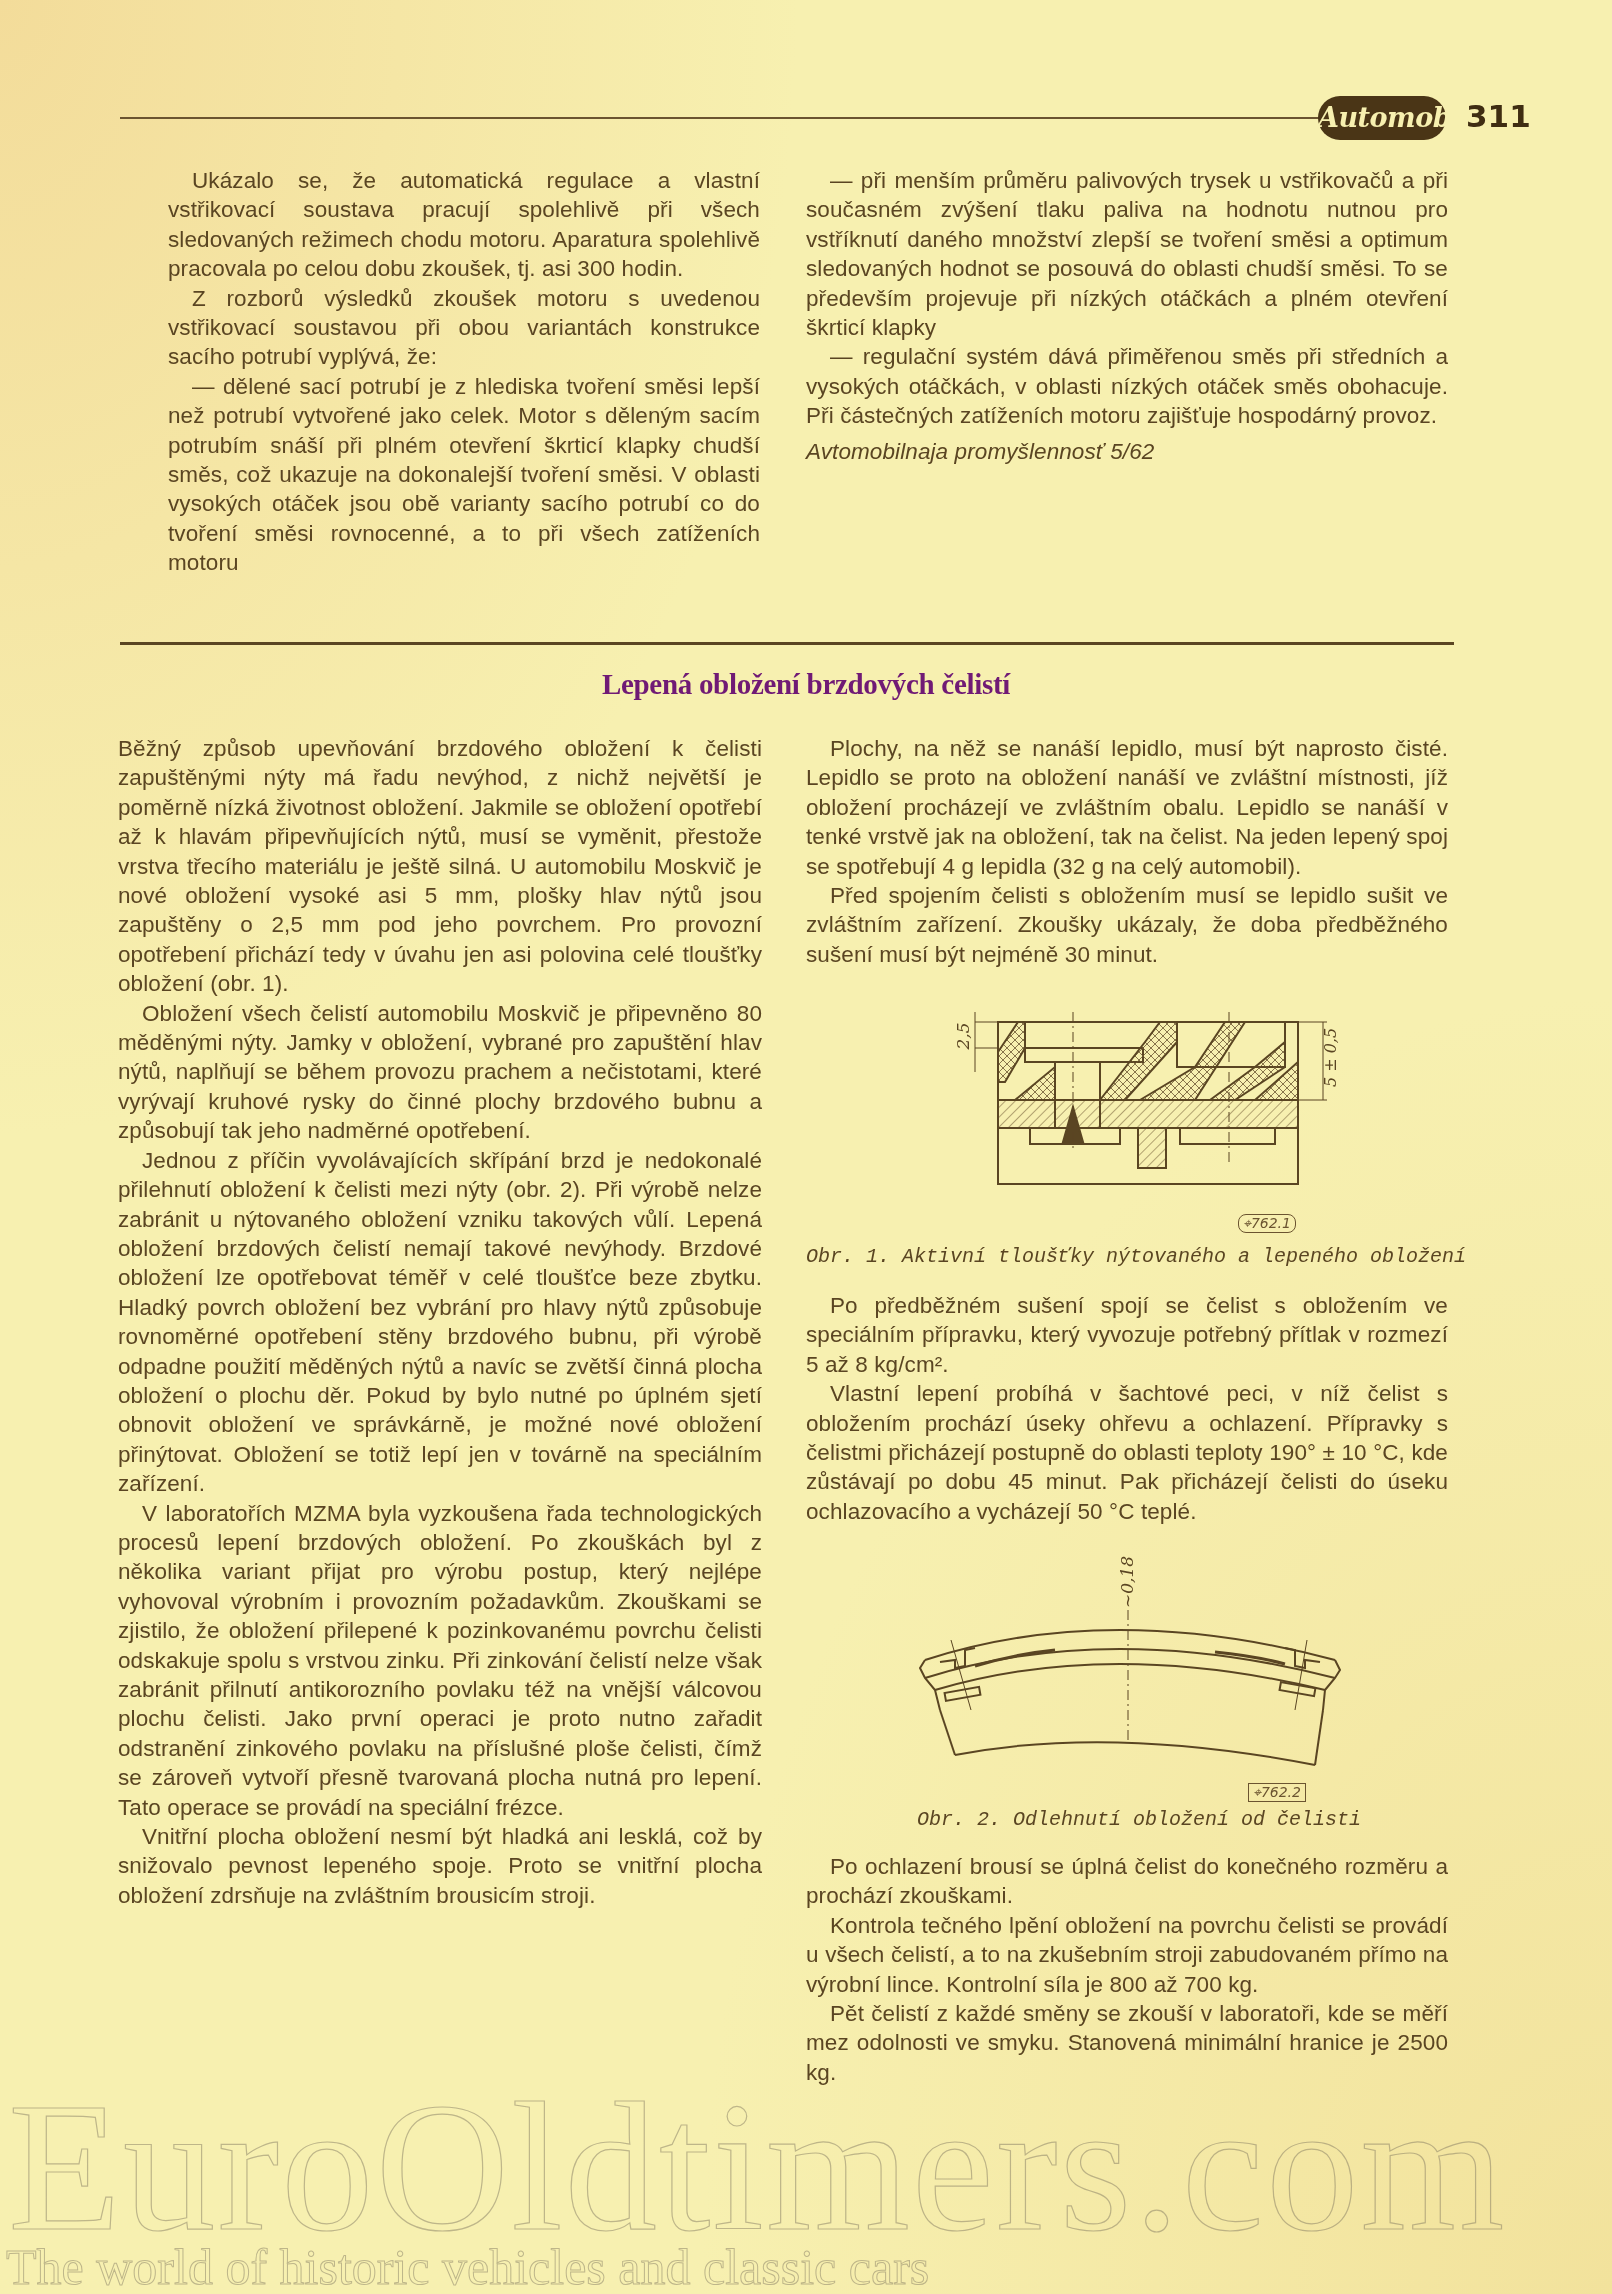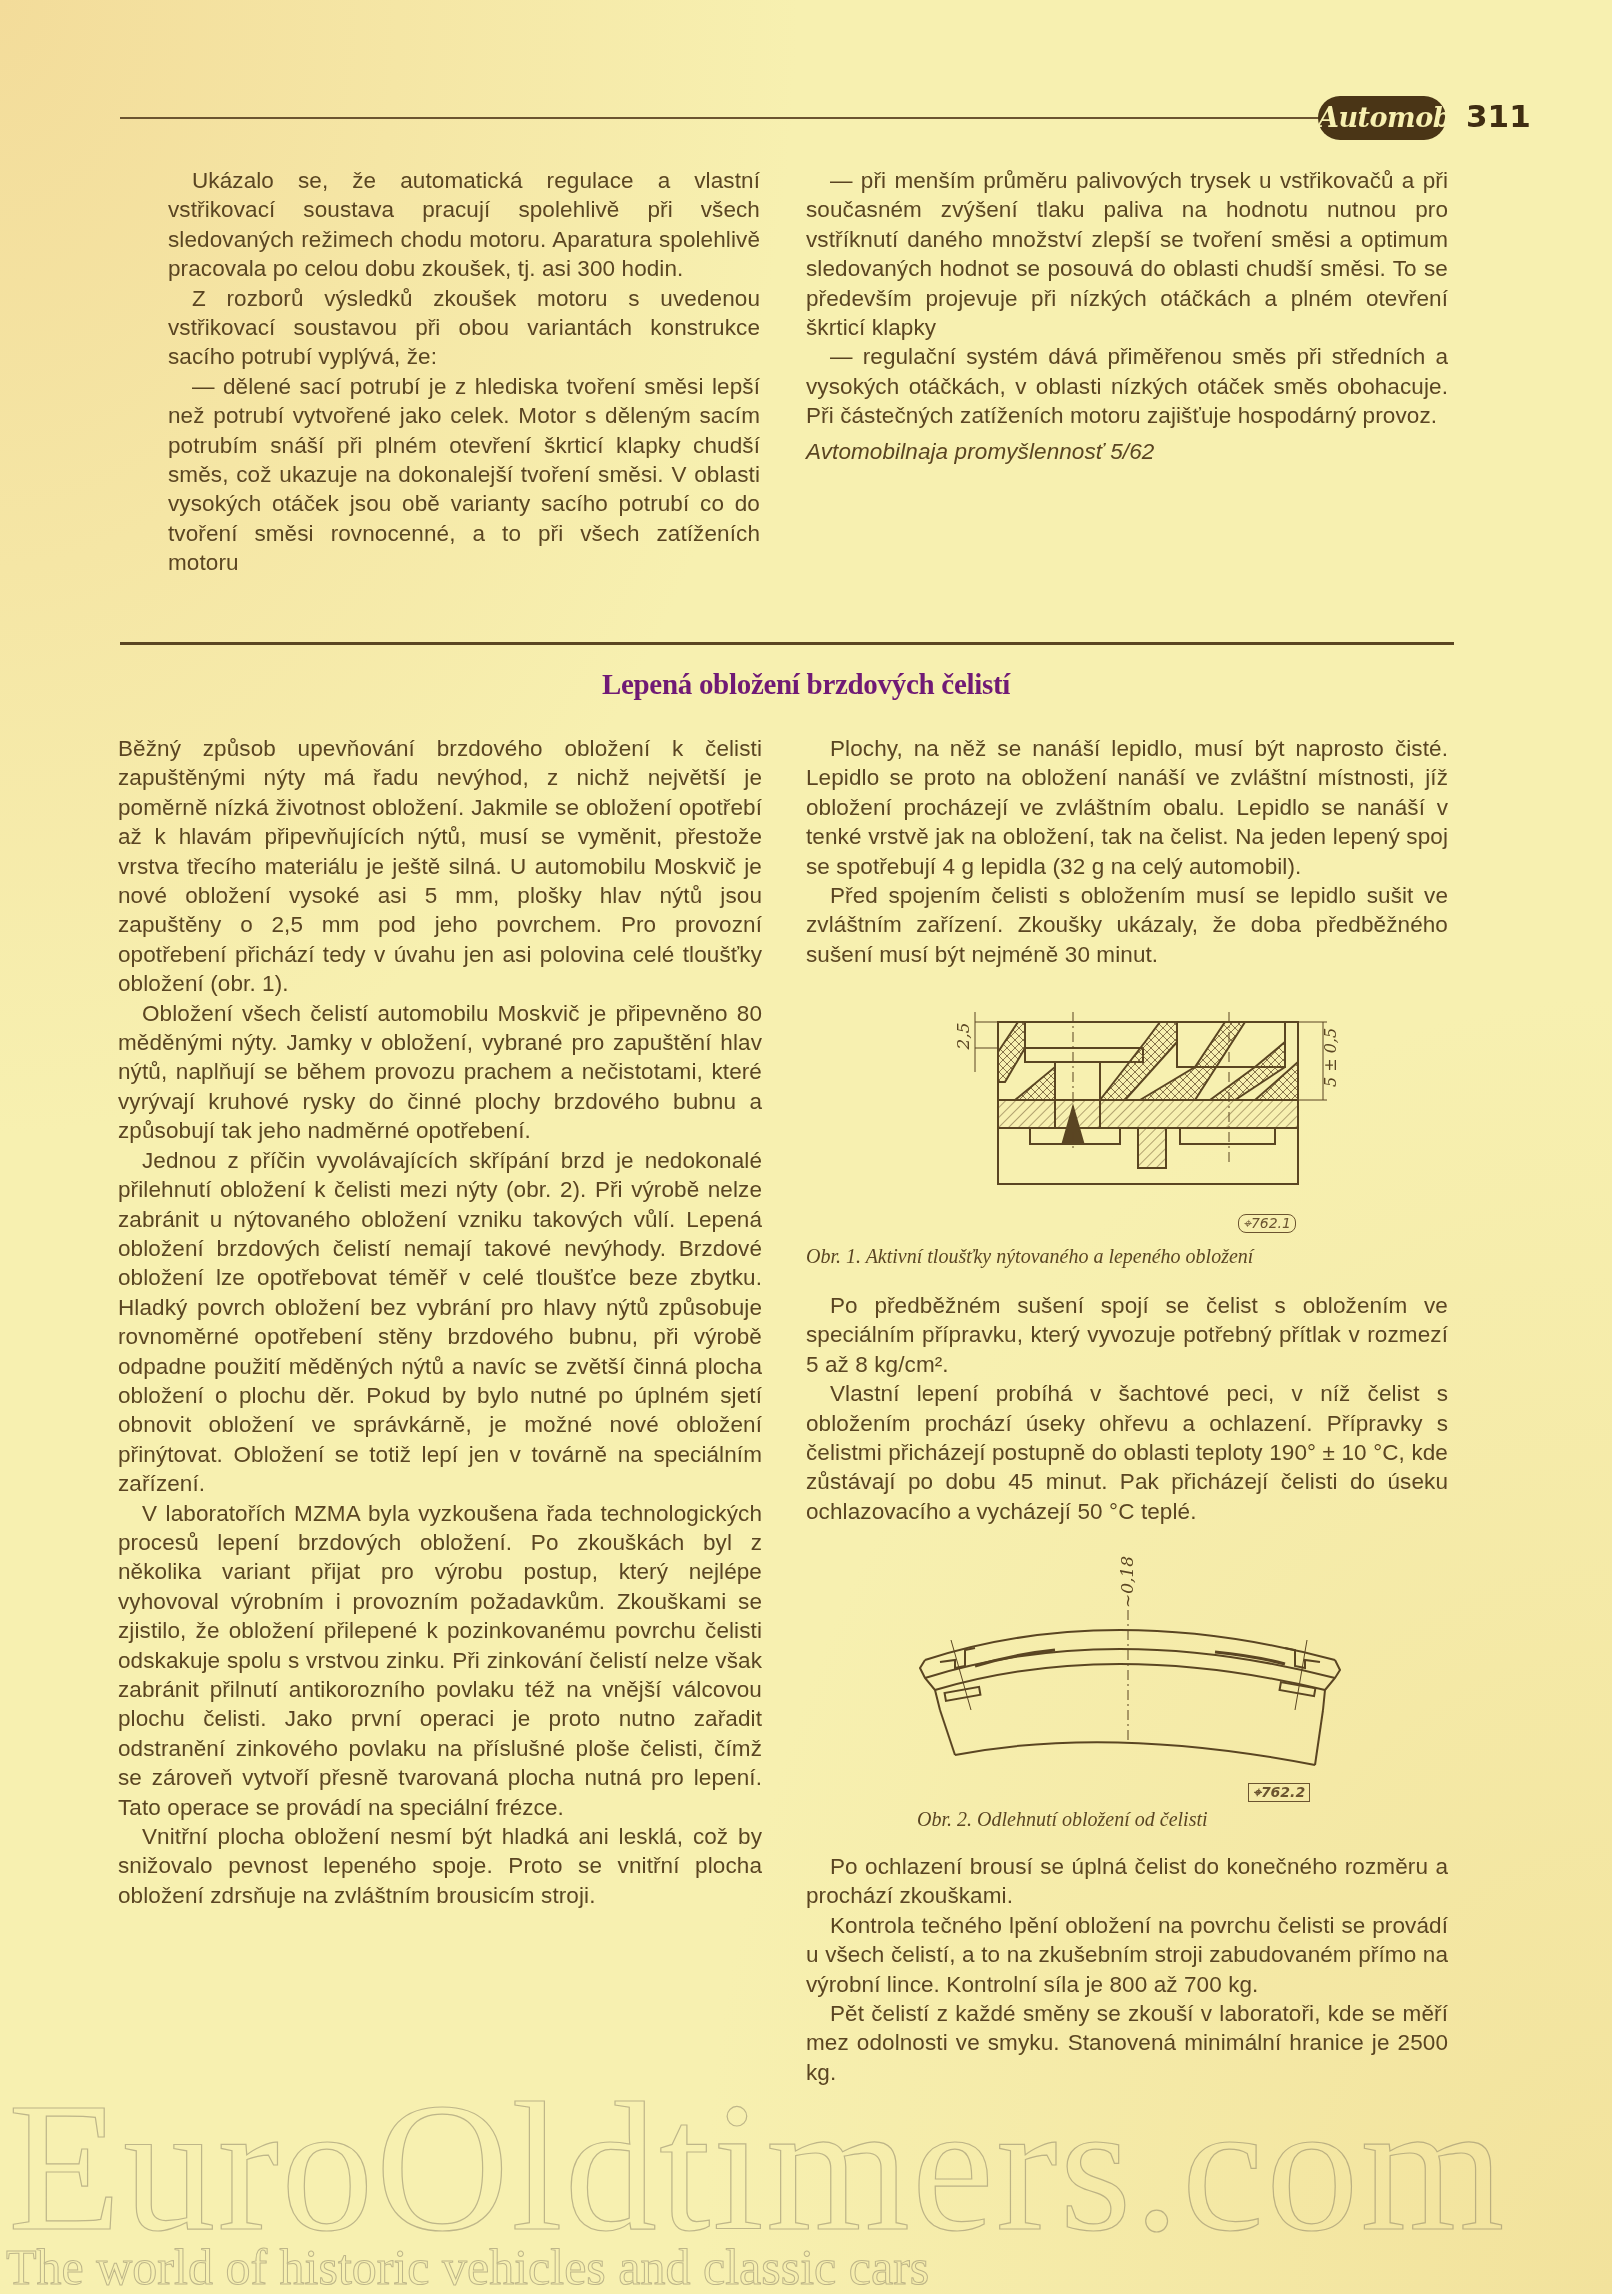--- a/index.html
+++ b/index.html
@@ -16,21 +16,21 @@
   .pageno{position:absolute;left:1466px;top:98px;font-family:"DejaVu Sans","Liberation Sans",sans-serif;
     font-weight:bold;font-size:31px;color:#3f2d12;}
   .col{position:absolute;font-size:22.5px;line-height:29.4px;text-align:justify;
     font-family:Liberation Sans, sans-serif;letter-spacing:0.1px;}
   .col p{margin:0;text-indent:24px;}
   .col p.noind{text-indent:0;}
   .src{font-style:italic;text-indent:0 !important;margin-top:6px !important;}
   .title{position:absolute;left:0;width:1612px;top:668px;text-align:center;
     font-family:Liberation Serif, serif;font-weight:bold;font-size:29px;color:#701a75;letter-spacing:-0.3px;}
   .fig{position:absolute;}
-  .caption{position:absolute;font-style:italic;font-size:20px;font-family:Liberation Serif, serif;color:#5a4522;white-space:nowrap;}
+  .caption{position:absolute;font-style:italic;font-size:20px;font-family:Liberation Mono, monospace;color:#5a4522;white-space:nowrap;}
   .figtag{position:absolute;border:1.5px solid #6b5430;font-size:14px;font-style:italic;padding:0 4px;
     font-family:"DejaVu Sans",sans-serif;color:#6b5430;line-height:17px;}
   .wm{position:absolute;font-family:"Liberation Serif",serif;color:transparent;-webkit-text-stroke:1.2px rgba(120,110,90,0.45);
     white-space:nowrap;}
   .wm1{left:8px;top:2060px;font-size:185px;letter-spacing:2px;}
   .wm2{left:6px;top:2238px;font-size:50px;-webkit-text-stroke:1px rgba(120,110,90,0.45);}
 </style>
 </head>
 <body>
 
@@ -143,21 +143,21 @@
       <line x1="412" y1="80" x2="400" y2="150" stroke-width="1"></line>
 
       <line x1="233" y1="50" x2="233" y2="180" stroke-dasharray="10,4,2,4" stroke-width="1"></line>
 
       <path d="M80 106 Q120 94 160 90" stroke-width="3"></path>
       <path d="M320 92 Q360 96 390 104" stroke-width="3"></path>
     </g>
   </svg>
   <div class="abs" style="left:206px;top:12px;transform:rotate(-90deg);font-size:17px;font-style:italic;color:#5a4522;">~0,18</div>
 </div>
-<div class="figtag" style="left:1248px;top:1783px;font-weight:bold;">⌖762.2</div>
+<div class="figtag" style="left:1248px;top:1783px;">⌖762.2</div>
 <div class="caption" style="left:917px;top:1808px;">Obr. 2. Odlehnutí obložení od čelisti</div>
 
 <div class="col" style="left:806px;top:1852px;width:642px;">
   <p>Po ochlazení brousí se úplná čelist do konečného rozměru a prochází zkouškami.</p>
   <p>Kontrola tečného lpění obložení na povrchu čelisti se provádí u všech čelistí, a to na zkušebním stroji zabudovaném přímo na výrobní lince. Kontrolní síla je 800 až 700 kg.</p>
   <p>Pět čelistí z každé směny se zkouší v laboratoři, kde se měří mez odolnosti ve smyku. Stanovená minimální hranice je 2500 kg.</p>
 </div>
 
 <div class="wm wm1">EuroOldtimers.com</div>
 <div class="wm wm2">The world of historic vehicles and classic cars</div>

